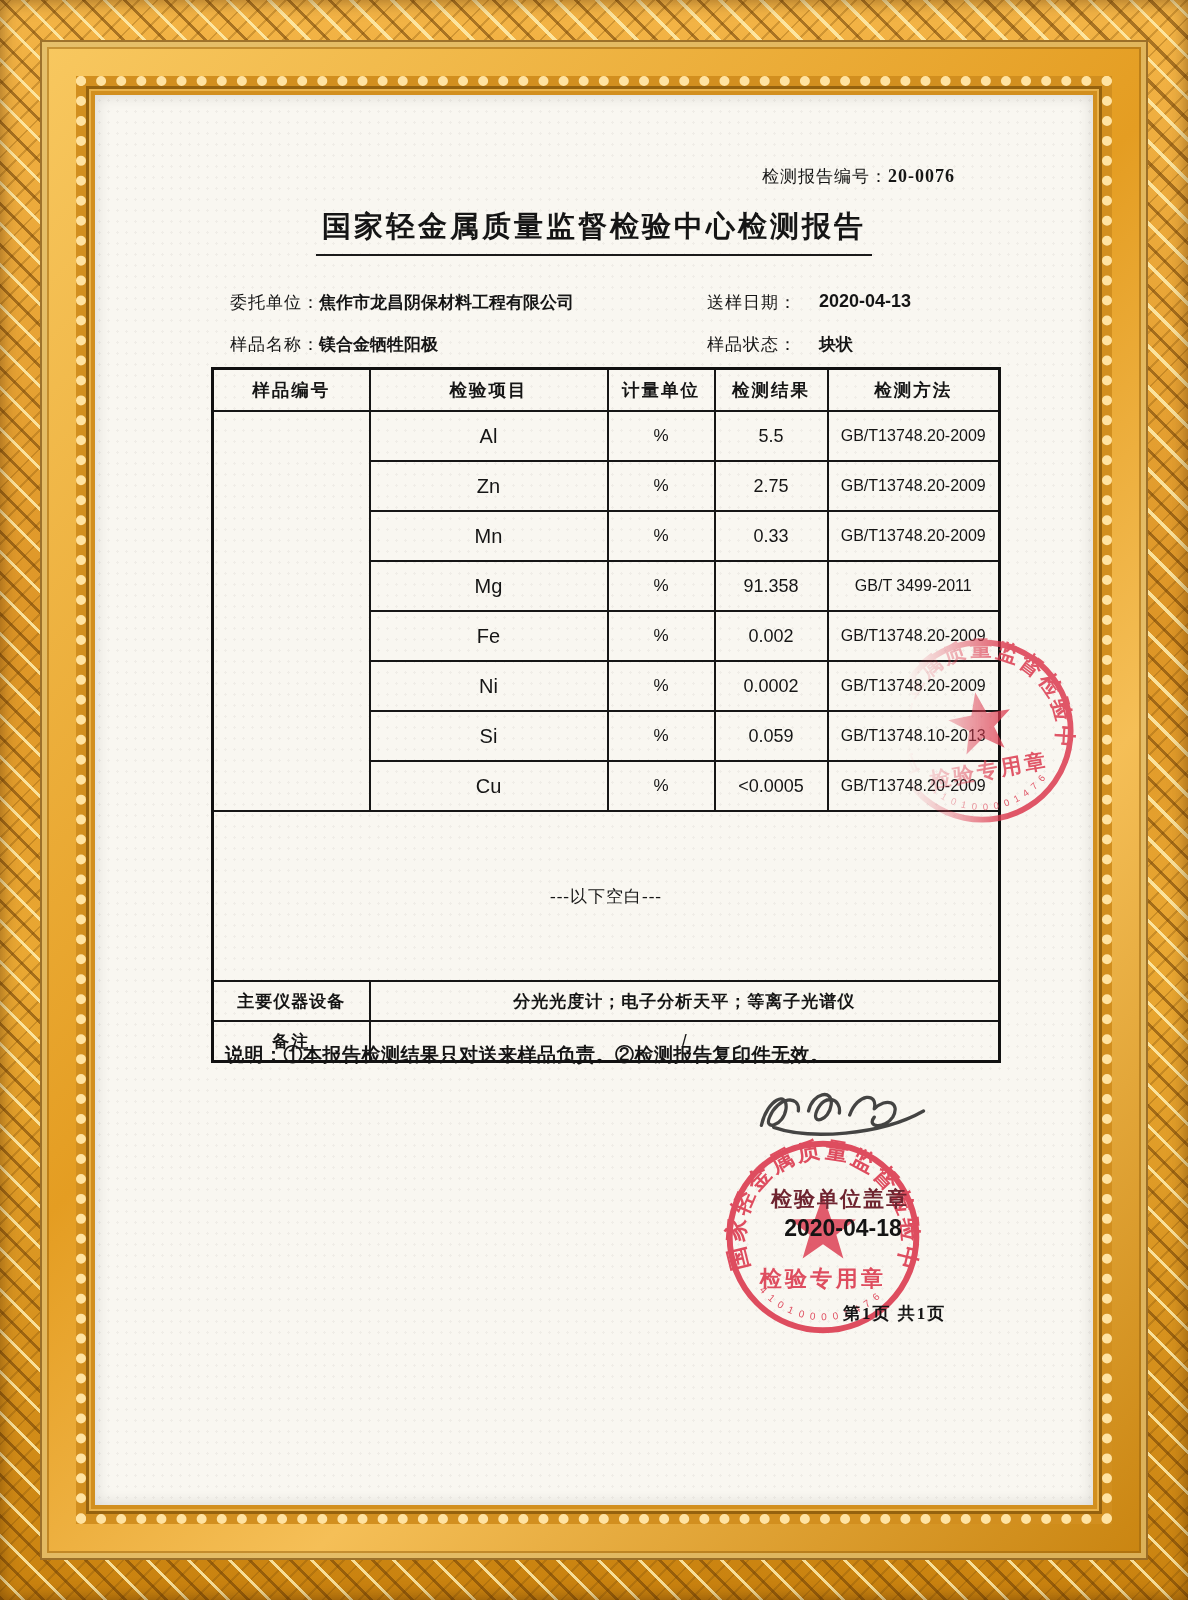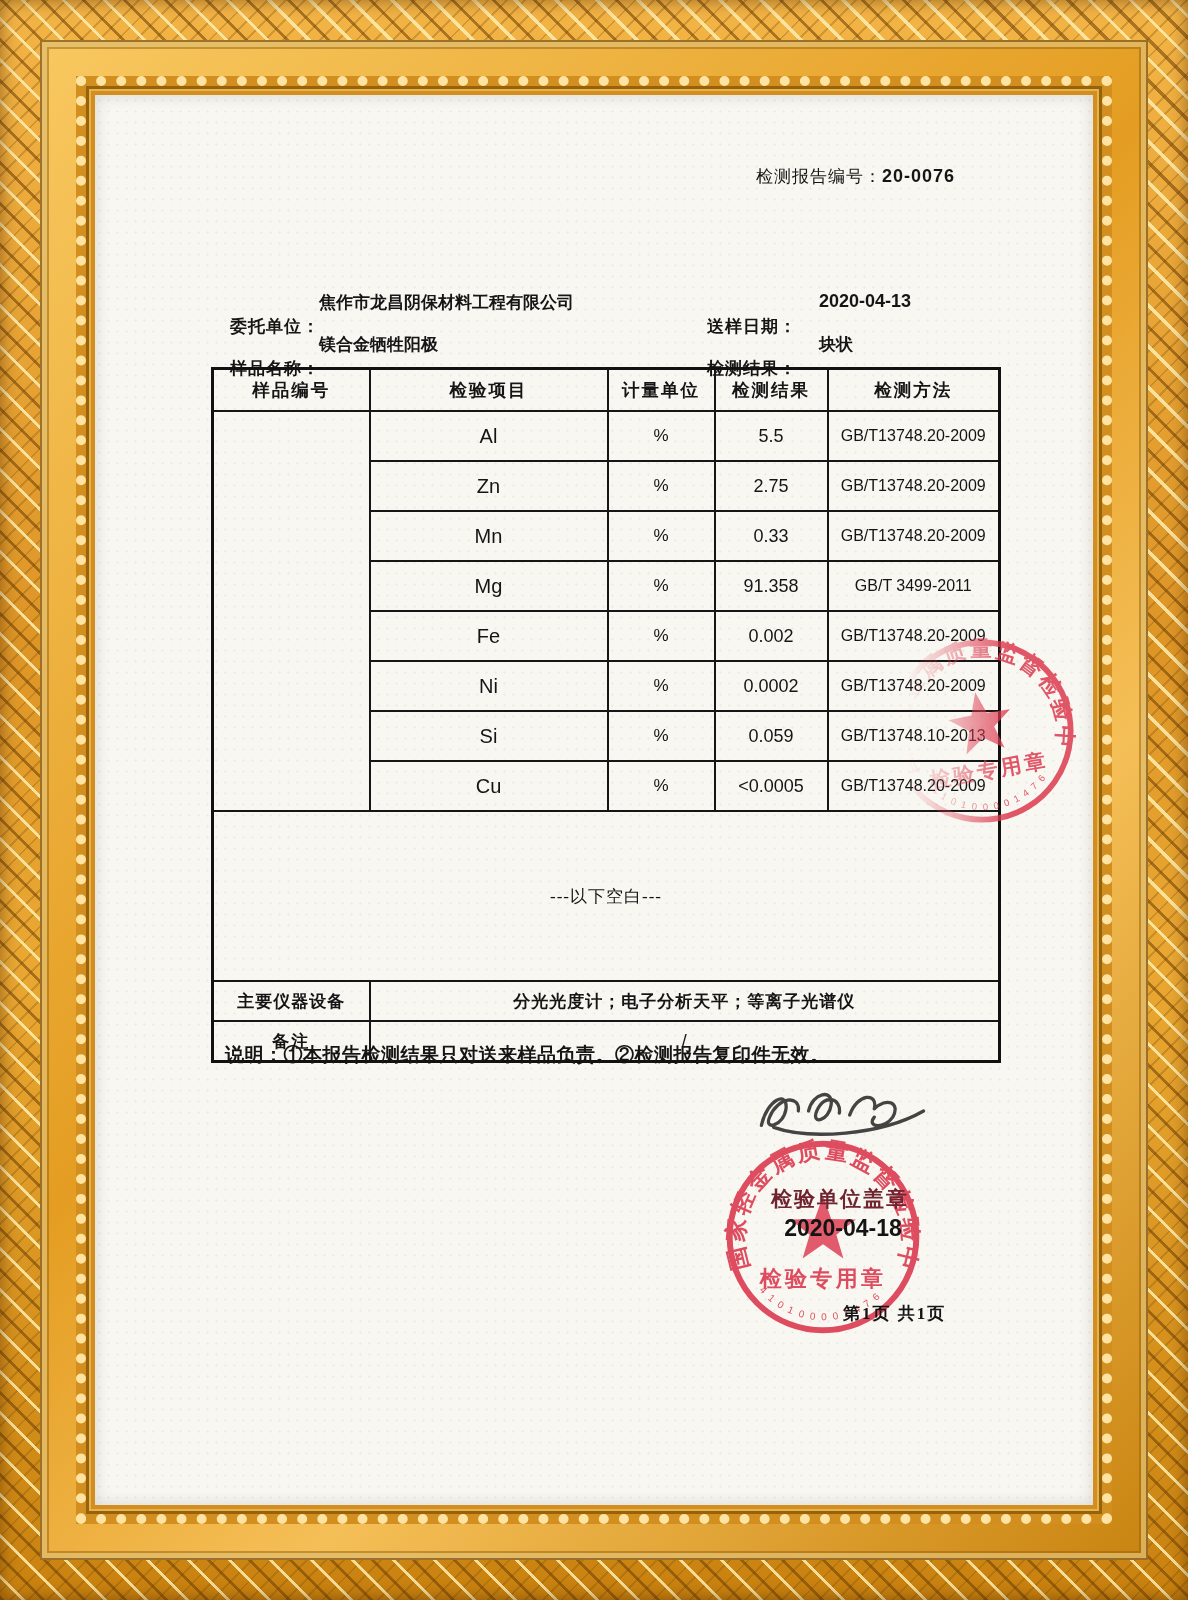--- a/index.html
+++ b/index.html
@@ -32,28 +32,28 @@
   .paper{
     width:100%;height:100%;position:relative;overflow:hidden;
     background:#f9f7f1;
     background-image:radial-gradient(rgba(70,58,44,.05) 1px, transparent 1.3px);
     background-size:9px 11px;
     box-shadow: inset 0 0 16px rgba(0,0,0,.14);
     font-family:"Liberation Serif","DejaVu Serif",serif;color:#151515;
   }
 
   .report-no{position:absolute;top:70px;right:138px;font-size:17px;letter-spacing:1px;}
-  .report-no .num{font-family:Liberation Sans, sans-serif;font-weight:bold;font-size:18px;}
+  .report-no .num{font-family:Liberation Serif, serif;font-weight:bold;font-size:18px;}
 
   .title{position:absolute;top:112px;left:0;width:100%;text-align:center;margin:0;}
   .title span{display:inline-block;font-size:29px;font-weight:bold;letter-spacing:3px;
     border-bottom:2.5px solid #1a1a1a;padding:0 6px 7px 6px;}
 
   .meta span{position:absolute;white-space:nowrap;font-size:17px;}
-  .meta .lab{font-weight:bold;letter-spacing:1px;margin-top:24px;}
+  .meta .lab{font-weight:normal;letter-spacing:1px;}
   .meta .valc{font-weight:bold;}
   .meta .vals{font-family:"Liberation Sans","DejaVu Sans",sans-serif;font-weight:bold;font-size:18px;}
   .m-r1{top:196px;} .m-r2{top:238px;}
   .mx1{left:135px;} .mx2{left:224px;} .mx3{left:612px;} .mx4{left:724px;}
 
   table.report{position:absolute;left:116px;top:272px;width:787px;border-collapse:collapse;
     table-layout:fixed;background:transparent;}
   table.report th,table.report td{border:2px solid #161616;padding:0;text-align:center;vertical-align:middle;}
   table.report{border:3px solid #111;}
   th.hd{height:40px;font-size:17.5px;font-weight:600;letter-spacing:2px;border-radius:21px;}
@@ -101,29 +101,30 @@
 <div class="stage">
  <div class="frame-outer">
   <div class="frame-mid">
    <div class="frame-bead">
     <div class="paper">
 
       <div class="report-no">
         <span>检测报告编号：</span><span class="num">20-0076</span>
       </div>
 
+      <h1 class="title"><span>国家轻金属质量监督检验中心检测报告</span></h1>
 
       <div class="meta">
         <span class="lab m-r1 mx1">委托单位：</span>
         <span class="valc m-r1 mx2">焦作市龙昌阴保材料工程有限公司</span>
         <span class="lab m-r1 mx3">送样日期：</span>
         <span class="vals m-r1 mx4">2020-04-13</span>
         <span class="lab m-r2 mx1">样品名称：</span>
         <span class="valc m-r2 mx2">镁合金牺牲阳极</span>
-        <span class="lab m-r2 mx3">检测结果：</span>
+        <span class="lab m-r2 mx3">样品状态：</span>
         <span class="valc m-r2 mx4">块状</span>
       </div>
 
       <table class="report">
         <colgroup>
           <col style="width:157px">
                 <col style="width:238px">
                 <col style="width:107px">
           <col style="width:113px">
                 <col style="width:172px">

